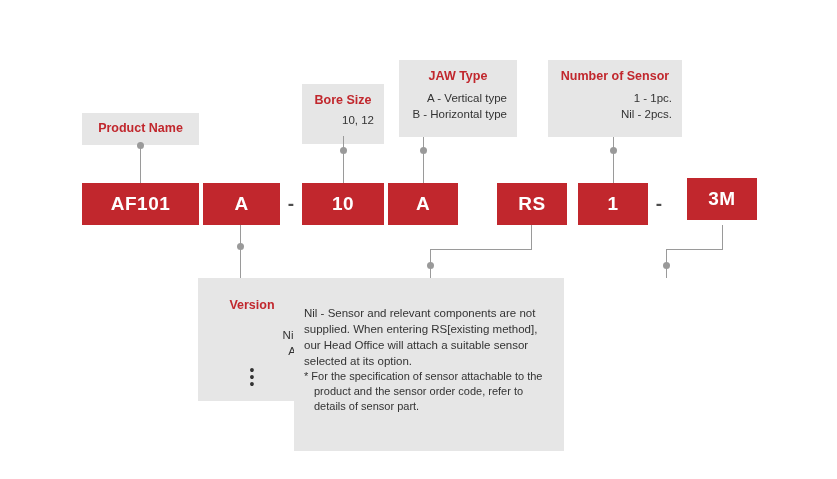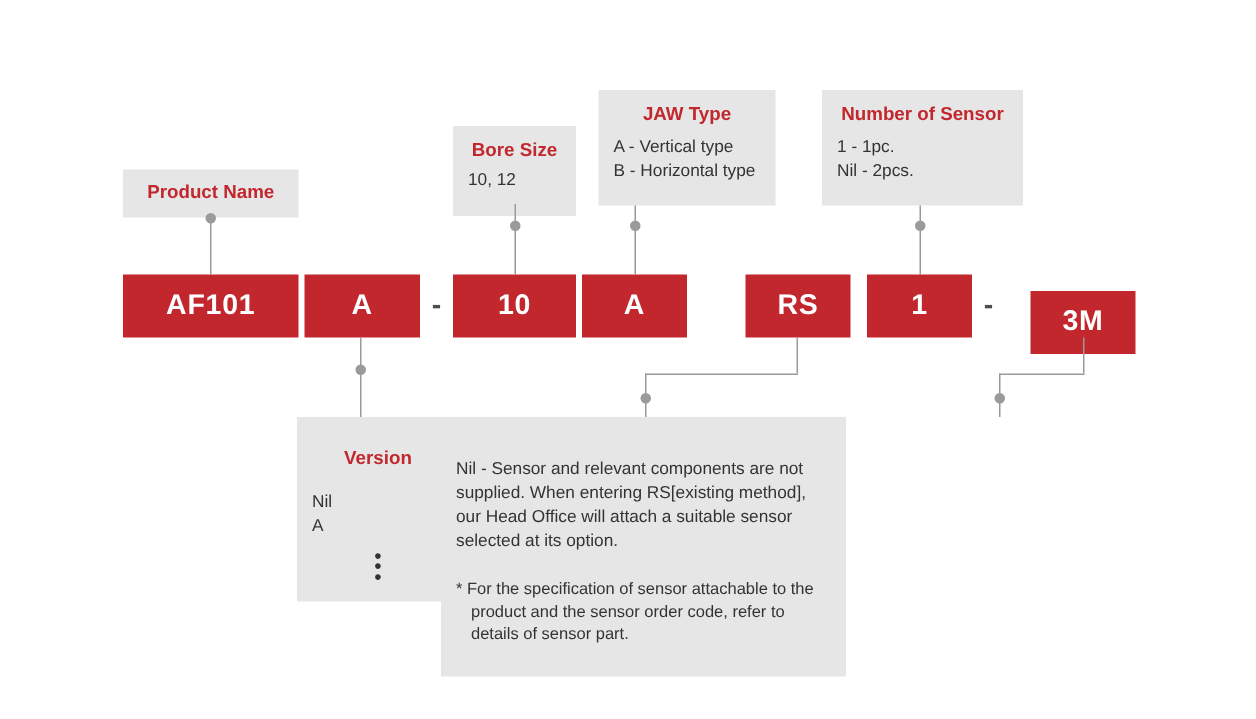--- a/index.html
+++ b/index.html
@@ -44,21 +44,21 @@
   .title {
     color: #c1272d;
     font-size: 12.5px;
     font-weight: bold;
     text-align: center;
     line-height: 15px;
   }
   .sub {
     color: #333333;
     font-size: 11.5px;
-    text-align: left;
+    text-align: right;
     line-height: 16px;
   }
   .body-text {
     color: #333333;
     font-size: 11.5px;
     line-height: 16px;
     text-align: left;
   }
   .note-text {
     color: #333333;
@@ -142,21 +142,21 @@
   <div class="code-cell" style="left:302px; top:183px; width:82px; height:42px;">10</div>
 
   <div class="code-cell" style="left:388px; top:183px; width:70px; height:42px;">A</div>
 
   <div class="code-cell" style="left:497px; top:183px; width:70px; height:42px;">RS</div>
 
   <div class="code-cell" style="left:578px; top:183px; width:70px; height:42px;">1</div>
 
   <div class="dash" style="left:648px; top:183px; width:22px; height:42px;">-</div>
 
-  <div class="code-cell" style="left:687px; top:194px; width:70px; height:42px;">3M</div>
+  <div class="code-cell" style="left:687px; top:178px; width:70px; height:42px;">3M</div>
 
   <div class="connector vline" style="left:240px; top:225px; height:53px;"></div>
   <div class="dot" style="left:237px; top:243px;"></div>
 
   <div class="connector vline" style="left:531px; top:225px; height:24px;"></div>
   <div class="connector hline" style="left:430px; top:249px; width:102px;"></div>
   <div class="connector vline" style="left:430px; top:249px; height:29px;"></div>
   <div class="dot" style="left:427px; top:262px;"></div>
 
   <div class="connector vline" style="left:722px; top:225px; height:24px;"></div>
@@ -170,17 +170,17 @@
     <div class="sub">A</div>
     <div class="dots-vert" style="margin-top:8px;">
       <div>•</div>
         <div>•</div>
         <div>•</div>
     </div>
   </div>
 
   <div class="box pad" style="left:294px; top:278px; width:270px; height:173px;">
     <div class="body-text" style="margin-top:18px;">Nil - Sensor and relevant components are not supplied. When entering RS[existing method], our Head Office will attach a suitable sensor selected at its option.</div>
-    <div class="note-text hang" style="margin-top:17px;">* For the specification of sensor attachable to the product and the sensor order code, refer to details of sensor part.</div>
+    <div class="note-text hang" style="">* For the specification of sensor attachable to the product and the sensor order code, refer to details of sensor part.</div>
   </div>
 
 
 </div>
 
 </body></html>

